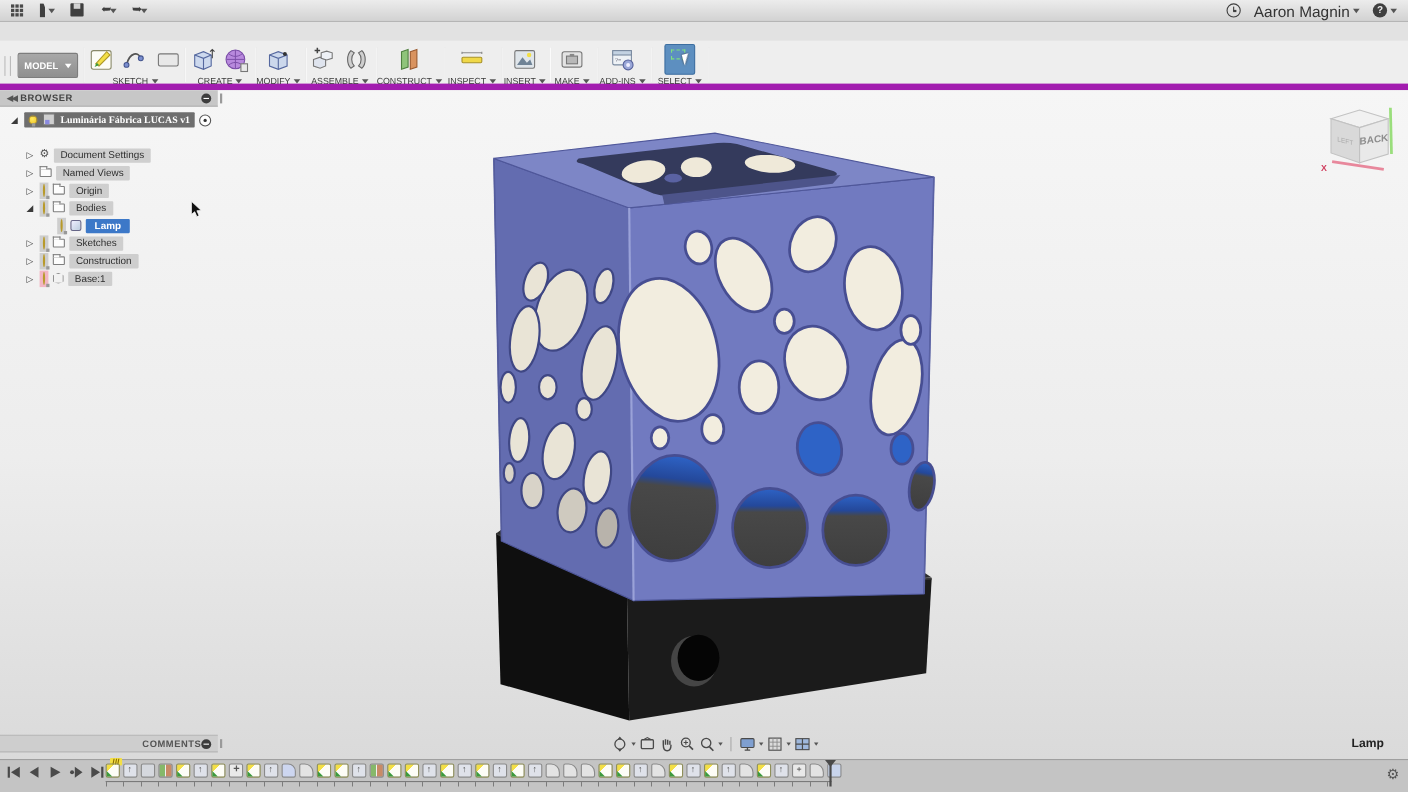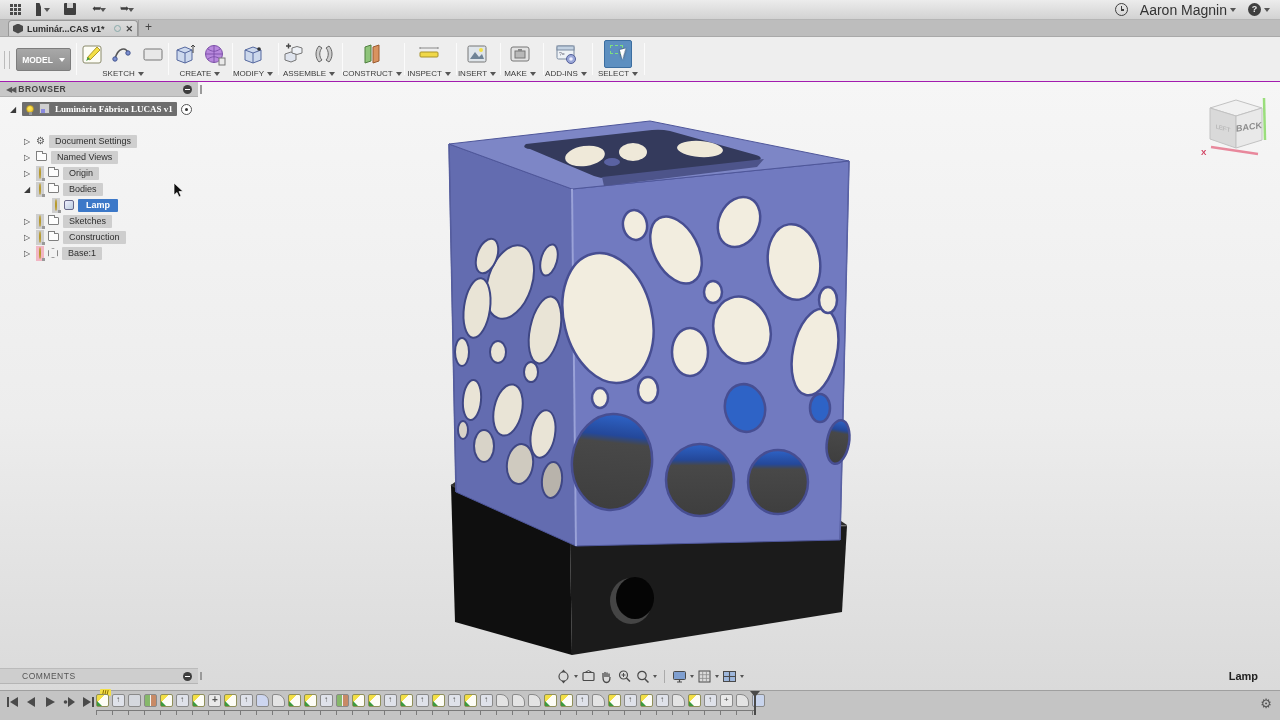--- a/index.html
+++ b/index.html
@@ -31,21 +31,21 @@
   
   .tabstrip { position:absolute; left:0; top:20px; width:1280px; height:17px; background:#bdbdbd; border-bottom:1px solid #a9a9a9; display:flex; align-items:flex-end; }
   .tab { margin-left:8px; height:16px; width:130px; background:linear-gradient(#dcdcdc,#cdcdcd); border:1px solid #989898; border-bottom:none; border-radius:4px 4px 0 0; display:flex; align-items:center; padding:0 4px; gap:4px; }
   .tab-cube { width:10px; height:10px; background:#4a4a4a; clip-path:polygon(50% 0,100% 25%,100% 75%,50% 100%,0 75%,0 25%); }
   .tab-title { font-size:9px; font-weight:bold; color:#2c2c2c; white-space:nowrap; flex:1; }
   .tab-cloud { width:7px; height:7px; border:1.5px solid #8aa; border-radius:50%; }
   .tab-close { font-size:9px; font-weight:bold; color:#444; }
   .newtab { width:20px; height:16px; border-left:1px solid #a0a0a0; color:#444; font-size:12px; text-align:center; line-height:15px; }
 
   
-  .toolbar { position:absolute; left:0; top:37px; width:1280px; height:45px; background:#eeeeee; border-bottom:1px solid #a21caf; }
+  .toolbar { position:absolute; left:0; top:37px; width:1280px; height:45px; background:#eeeeee; border-bottom:6px solid #a21caf; }
   .grip { position:absolute; left:4px; top:14px; width:6px; height:18px; border-left:1px solid #bbb; border-right:1px solid #bbb; }
   .model-btn { position:absolute; left:16px; top:11px; width:55px; height:23px; background:linear-gradient(#a8a8a8,#8f8f8f); border:1px solid #7d7d7d; border-radius:2px; color:#fff; font-size:8.5px; font-weight:bold; display:flex; align-items:center; justify-content:center; gap:3px; }
   .model-btn .caret { border-top-color:#fff; }
   .tgroup { position:absolute; top:2px; height:42px; display:flex; flex-direction:column; align-items:center; }
   .tgroup .icons { display:flex; align-items:center; gap:4px; height:30px; }
   .tgroup .glabel { font-size:8px; color:#3a3a3a; display:flex; align-items:center; }
   .tsep { position:absolute; top:6px; width:1px; height:32px; background:#d2d2d2; border-right:1px solid #fbfbfb; }
   .tico { width:26px; height:26px; position:relative; }
   .tico svg { width:26px; height:26px; display:block; }
   .sel-btn { width:28px; height:28px; background:#5d8fc0; border:1px solid #3c6ea0; border-radius:2px; position:relative; }
@@ -89,21 +89,21 @@
 
   
   .navbar { position:absolute; left:556px; top:585px; height:18px; display:flex; align-items:center; gap:3px; }
   .nbi { width:15px; height:15px; position:relative; }
   .nbi svg { width:15px; height:15px; display:block; }
   .ncaret { width:0; height:0; border-left:2.5px solid transparent; border-right:2.5px solid transparent; border-top:3.5px solid #555; }
   .nsep { width:1px; height:13px; background:#aaa; margin:0 4px; }
 
   
   .comments { position:absolute; left:0; top:586px; width:198px; height:16px; background:#cecece; border-top:1px solid #bbb; border-bottom:1px solid #b5b5b5; display:flex; align-items:center; }
-  .comments .ttl { font-size:8.5px; font-weight:normal; color:#555; letter-spacing:0.5px; margin-left:22px; flex:1; }
+  .comments .ttl { font-size:8.5px; font-weight:bold; color:#555; letter-spacing:0.5px; margin-left:22px; flex:1;text-align:right; }
   .comments-grip { position:absolute; left:200px; top:590px; width:2px; height:8px; background:#9a9a9a; }
 
   .hover-label { position:absolute; right:22px; top:588px; font-size:11px; font-weight:bold; color:#222; }
 
   .cursor { position:absolute; left:173px; top:100px; width:11px; height:16px; }
 
   
   .bottombar { position:absolute; left:0; top:690px; width:1280px; height:30px; background:#c4c4c4; border-top:1px solid #9f9f9f; }
   .playctrls { position:absolute; left:6px; top:5px; display:flex; align-items:center; gap:6px; }
   .pc { width:13px; height:12px; }
@@ -169,29 +169,20 @@
           <span>Aaron Magnin</span>
           <span class="caret"></span>
         </div>
       <div style="display:flex;align-items:center;">
           <div class="help-ic">?</div>
           <span class="caret"></span>
         </div>
     </div>
   </div>
 
-  <div class="tabstrip">
-    <div class="tab">
-      <div class="tab-cube"></div>
-      <span class="tab-title">Luminár...CAS v1*</span>
-      <div class="tab-cloud"></div>
-      <span class="tab-close">✕</span>
-    </div>
-    <div class="newtab">+</div>
-  </div>
 
   <div class="toolbar">
     <div class="grip"></div>
     <div class="model-btn">
         <span>MODEL</span>
         <span class="caret"></span>
       </div>
 
     <div class="tsep" style="left:76px"></div>
 

